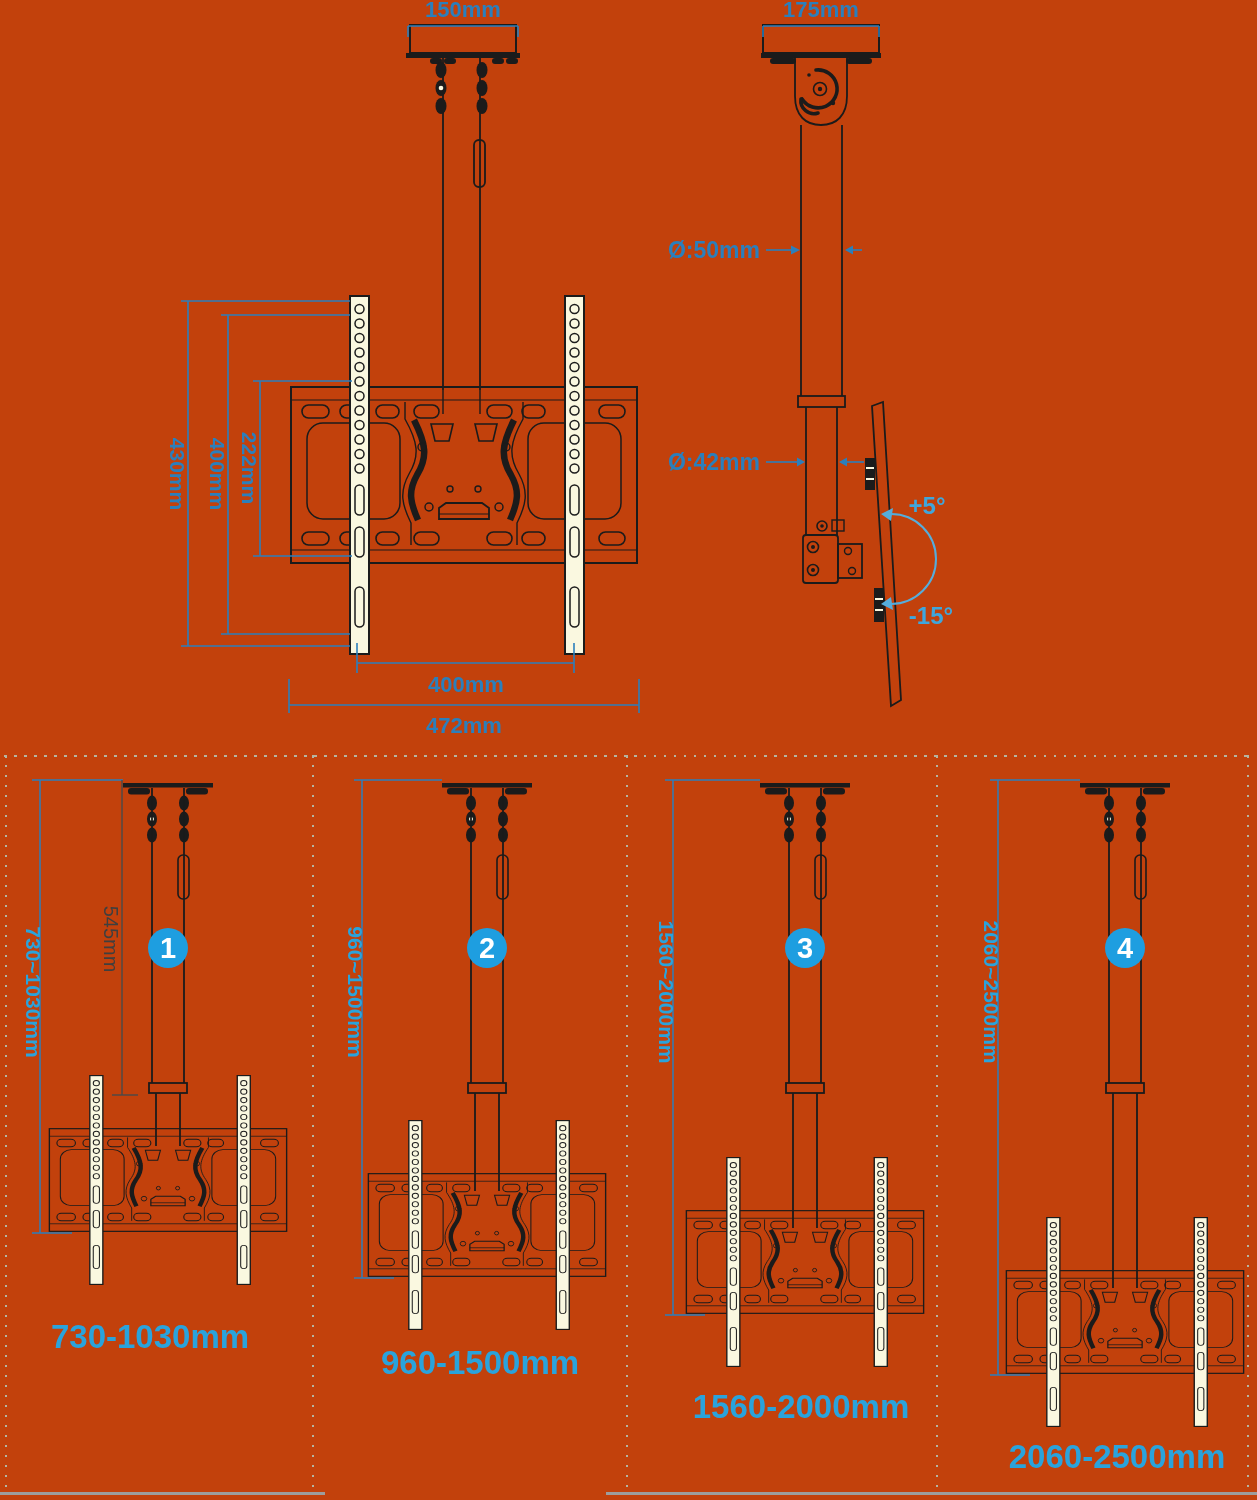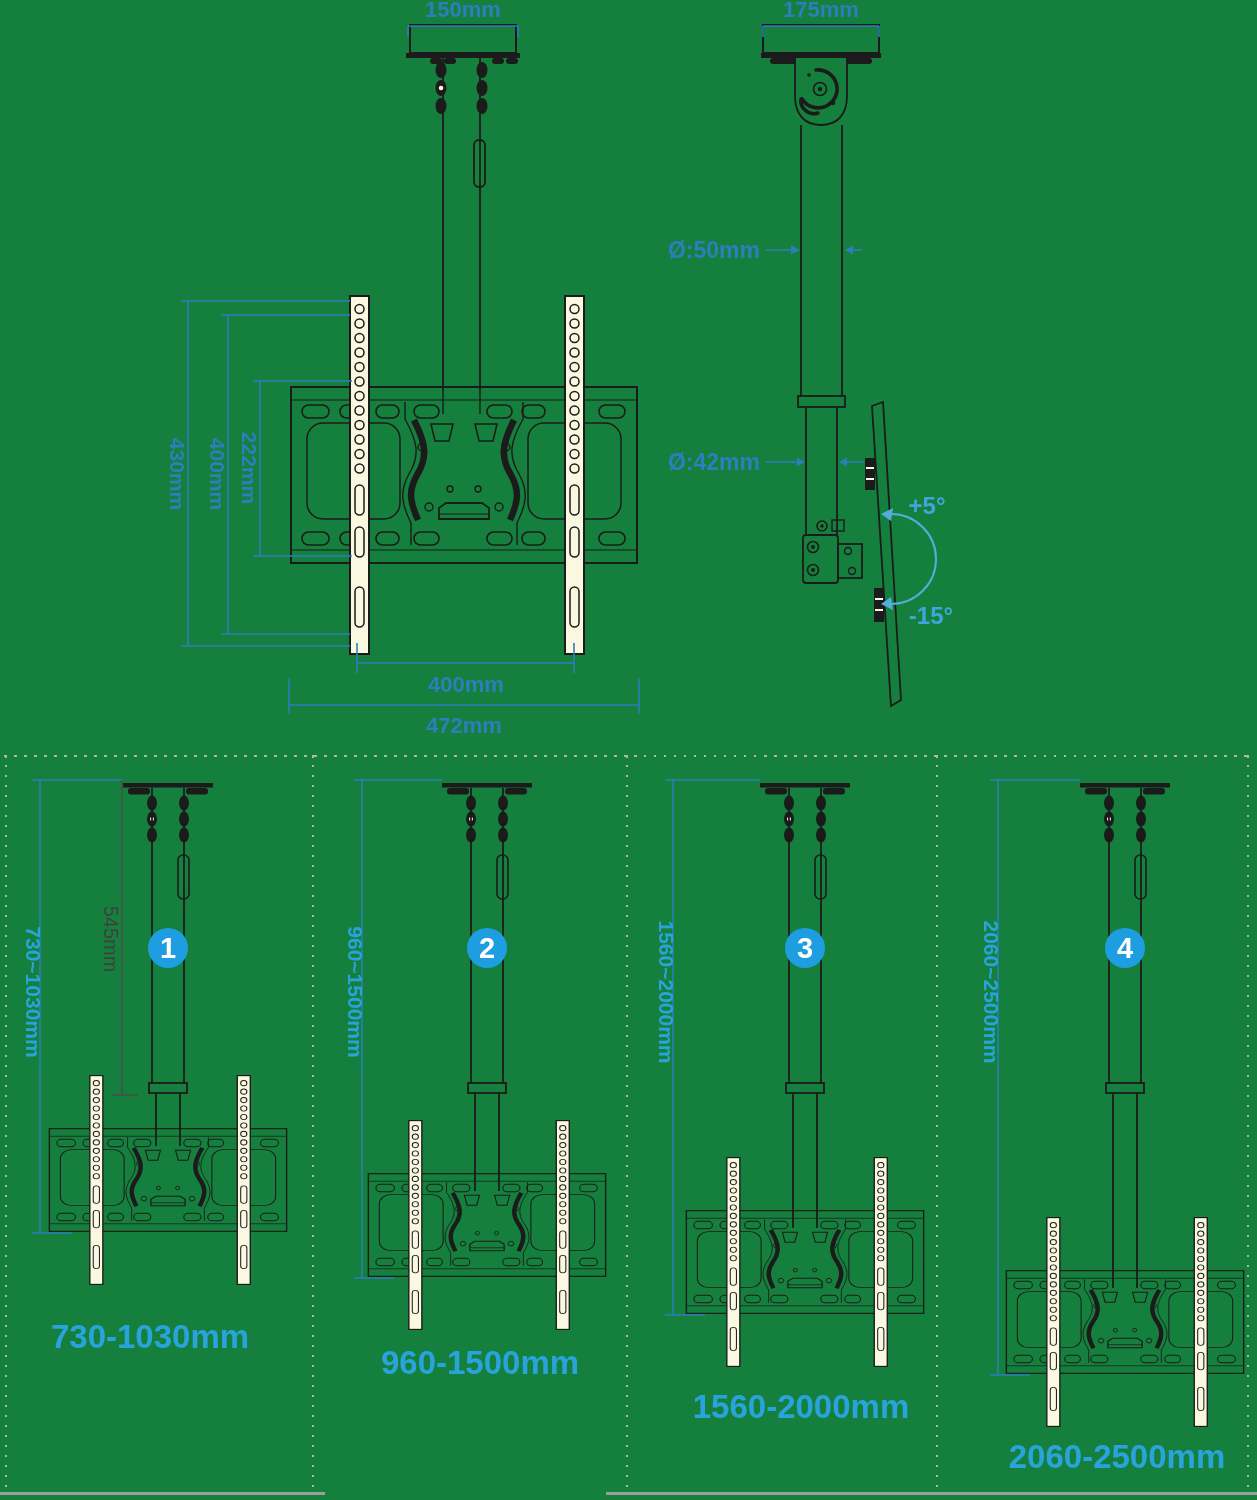--- a/index.html
+++ b/index.html
@@ -1,16 +1,16 @@
 <!DOCTYPE html>
 <html><head>
 <meta charset="utf-8">
 <style>
   html,body{margin:0;padding:0;}
-  .stage{position:relative;width:1257px;height:1500px;background:#15803d;overflow:hidden;
+  .stage{position:relative;width:1257px;height:1500px;background:#c2410c;overflow:hidden;
          font-family:"Liberation Sans",sans-serif;}
   svg{position:absolute;display:block;}
   svg text{font-family:"Liberation Sans",sans-serif;}
   .dimtxt{font-size:22px;font-weight:700;fill:#2B7FBC;}
   .dimtxt-sm{font-size:21px;font-weight:700;fill:#2B7FBC;}
   .accent-vert{font-size:21px;font-weight:700;fill:#2AA3DC;}
   .darkdim{font-size:20px;font-weight:400;fill:#3f3f3f;}
   .variant-label{font-size:33px;font-weight:700;fill:#2AA3DC;}
   .badge-num{font-size:29px;font-weight:700;fill:#ffffff;}
   .tilt-txt{font-size:24px;font-weight:700;fill:#3FA6DC;}

